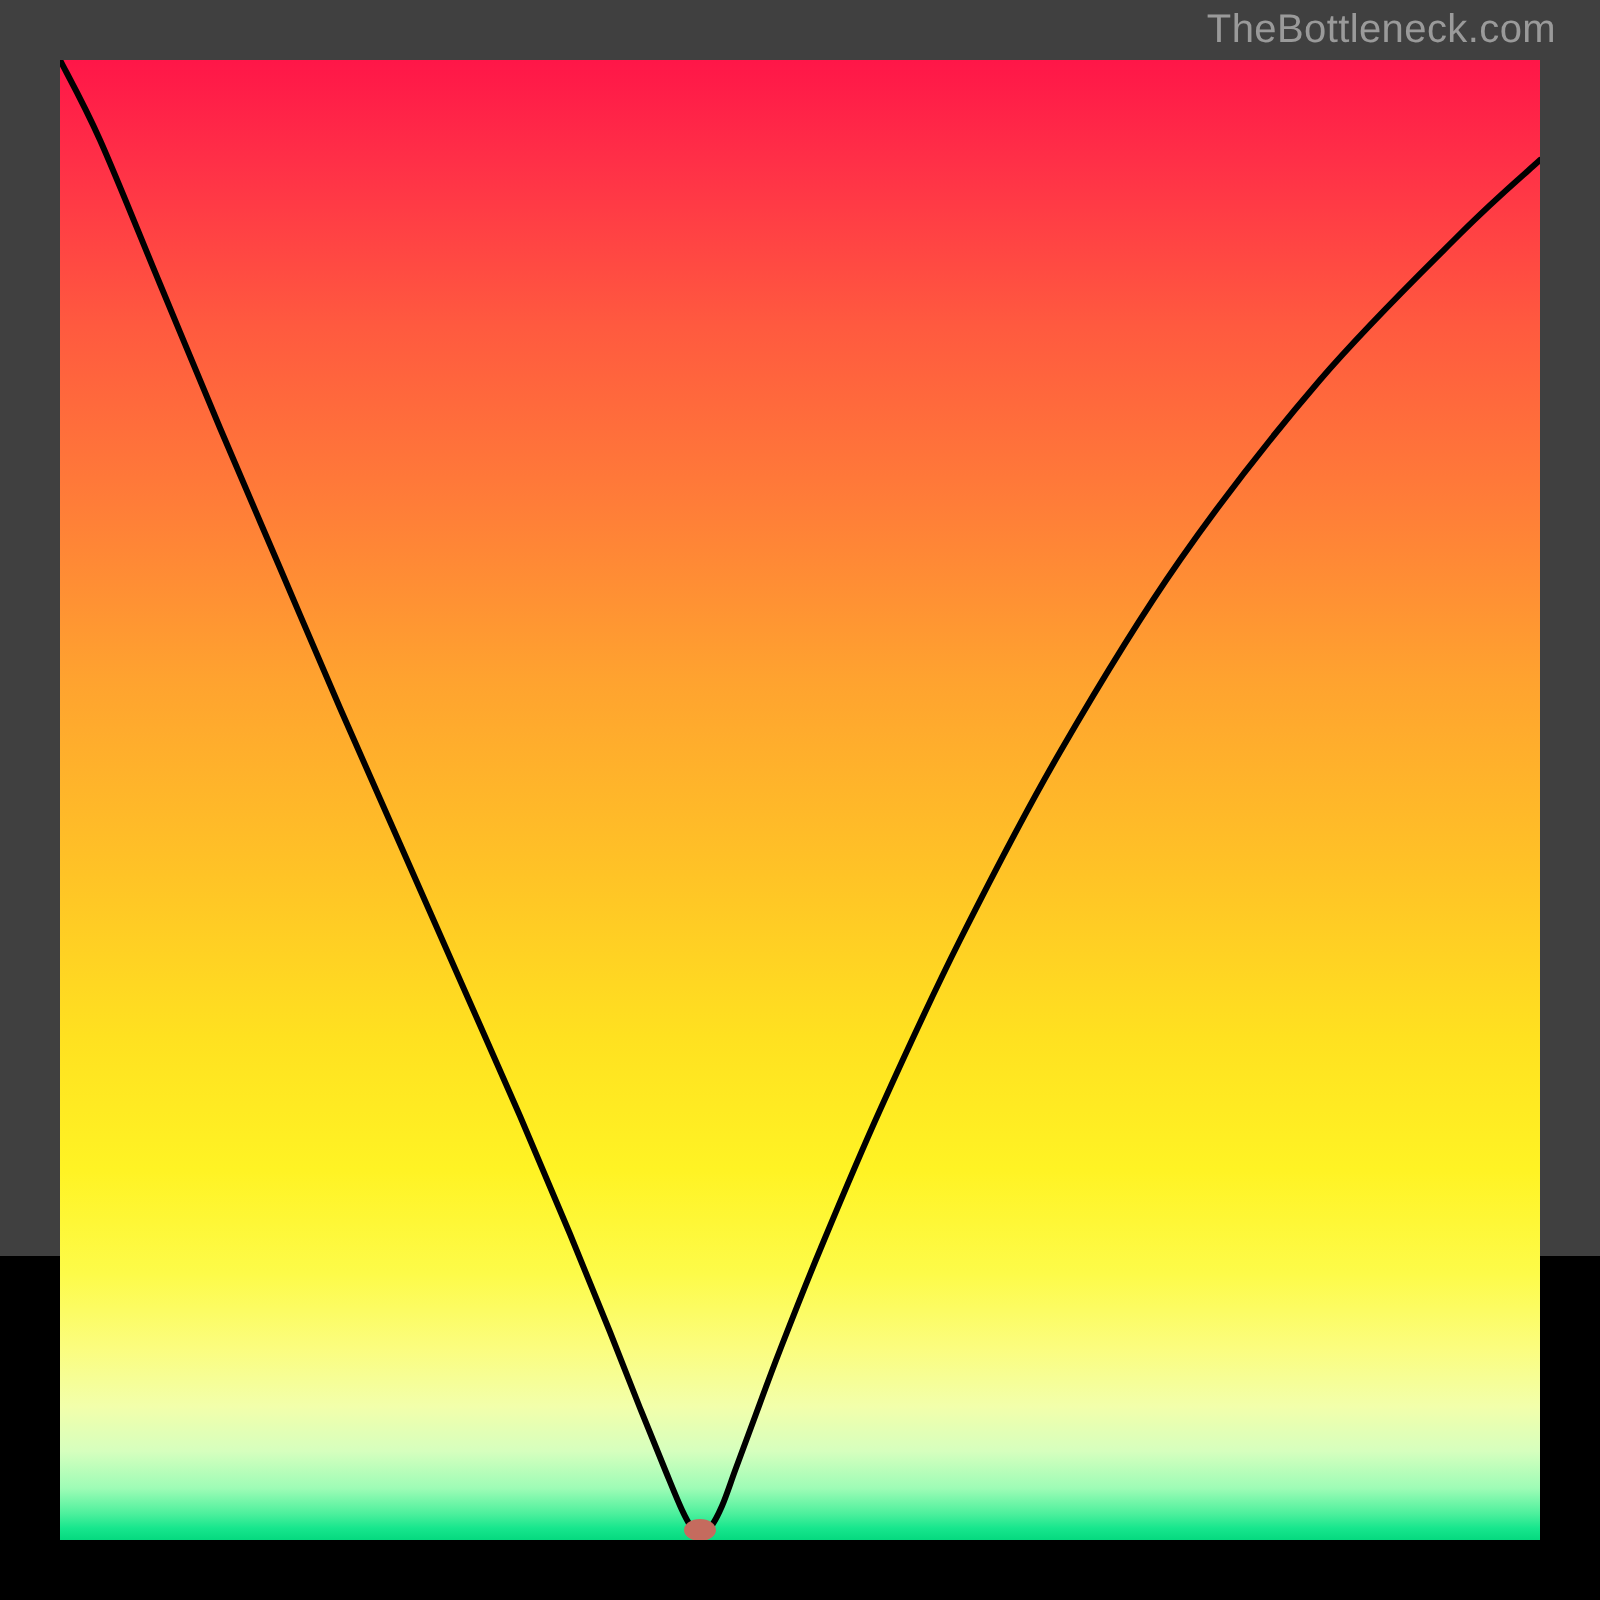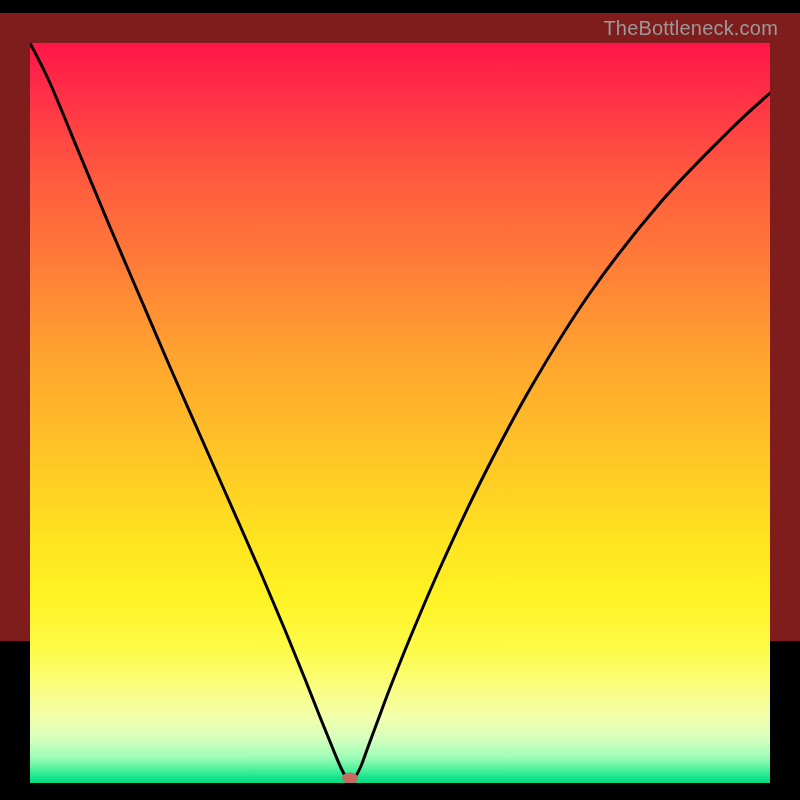--- a/index.html
+++ b/index.html
@@ -10,22 +10,21 @@
     background: #000;
     overflow: hidden;
     font-family: Arial, Helvetica, sans-serif;
   }
   .frame {
     position: absolute;
     top: 0;
     left: 0;
     width: 800px;
     height: 628px;
-    background: #7f1d1d;
-    margin-top: 13px;
+    background: #404040;
   }
   .plot-area {
     position: absolute;
     top: 30px;
     left: 30px;
     width: 740px;
     height: 740px;
     overflow: hidden;
   }
   .gradient {

